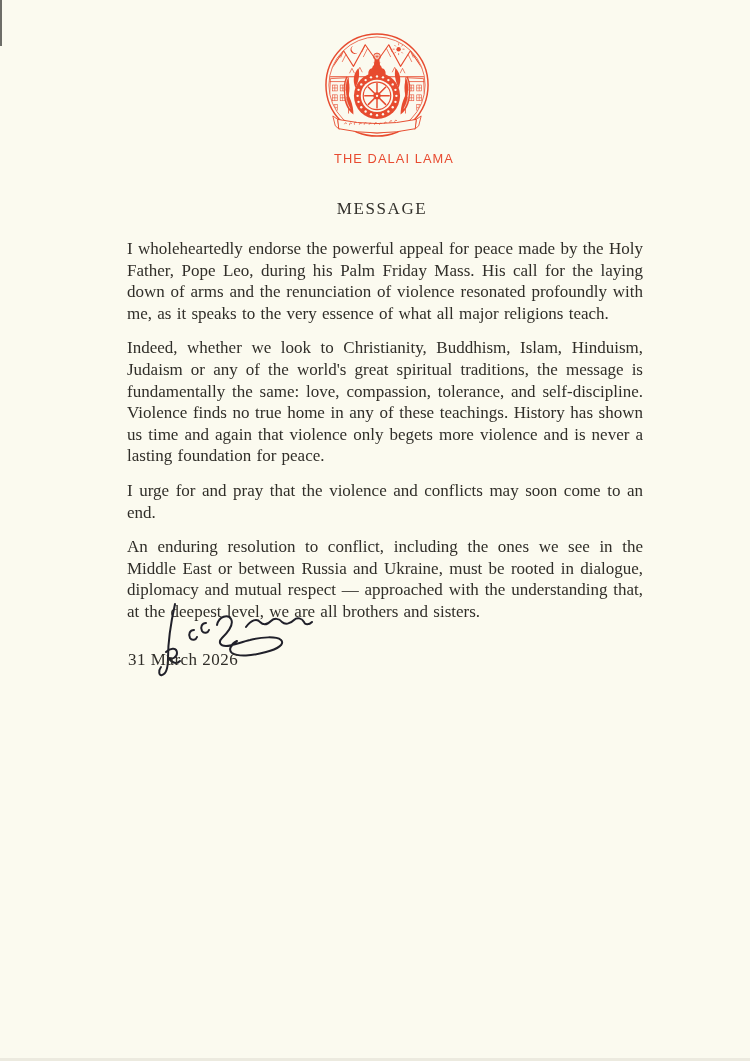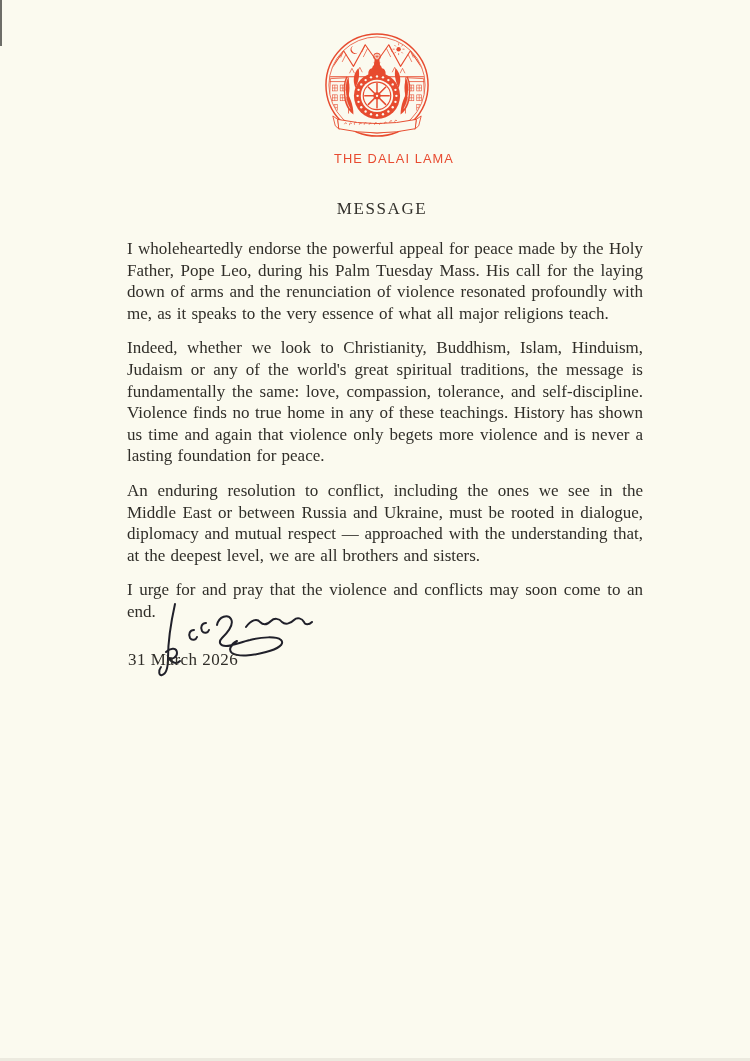--- a/index.html
+++ b/index.html
@@ -221,24 +221,24 @@
         <path d="M44,189 q2,-5 4,-1 m6,3 q0,-6 4,-3 m6,2 q-1,-6 3,-4 m7,4 q1,-5 4,-2 m6,2 q0,-5 4,-3 m6,3 q1,-5 4,-2 m7,2 q0,-5 4,-3 m6,3 q1,-4 4,-2 m6,0 q1,-5 4,-2 m7,0 q0,-5 4,-3 m6,1 q1,-4 4,-2" fill="none" stroke="#e74b2f" stroke-width="1.5" stroke-linecap="round"></path>
       </g>
     </svg>
   </div>
 
   <div class="letterhead-title">THE DALAI LAMA</div>
 
   <div class="message-heading">MESSAGE</div>
 
   <div class="body-block">
-    <p>I wholeheartedly endorse the powerful appeal for peace made by the Holy Father, Pope Leo, during his Palm Tuesday Mass.  His call for the laying down of arms and the renunciation of violence resonated profoundly with me, as it speaks to the very essence of what all major religions teach.</p>
+    <p>I wholeheartedly endorse the powerful appeal for peace made by the Holy Father, Pope Leo, during his Palm Friday Mass.  His call for the laying down of arms and the renunciation of violence resonated profoundly with me, as it speaks to the very essence of what all major religions teach.</p>
     <p>Indeed, whether we look to Christianity, Buddhism, Islam, Hinduism, Judaism or any of the world's great spiritual traditions, the message is fundamentally the same: love, compassion, tolerance, and self-discipline. Violence finds no true home in any of these teachings.  History has shown us time and again that violence only begets more violence and is never a lasting foundation for peace.</p>
+    <p>I urge for and pray that the violence and conflicts may soon come to an end.</p>
     <p>An enduring resolution to conflict, including the ones we see in the Middle East or between Russia and Ukraine, must be rooted in dialogue, diplomacy and mutual respect — approached with the understanding that, at the deepest level, we are all brothers and sisters.</p>
-    <p>I urge for and pray that the violence and conflicts may soon come to an end.</p>
   </div>
 
   <div class="signature">
     <svg viewBox="0 0 178 86" xmlns="http://www.w3.org/2000/svg">
       <g fill="none" stroke="#20202a" stroke-width="2" stroke-linecap="round">
         <path d="M37,12 C33,30 30,52 30,66 C30,76 28,82 24,83 C21,84 20,79 23,75"></path>
         <path d="M28,60 C33,55 39,56 39,61 C39,65 34,68 31,66 C33,70 38,73 42,69"></path>
         <path d="M56,38 C52,38 50,42 52,46 C54,49 58,48 59,45"></path>
         <path d="M68,31 C64,31 62,35 64,39 C66,42 70,41 71,38"></path>
         <path d="M79,33 C81,24 90,22 93,27 C96,32 90,40 84,46 C80,50 82,54 88,54 C94,54 103,50 112,48 C124,45 138,44 143,48 C147,52 140,57 128,60 C114,64 100,65 94,61 C90,58 93,52 99,49"></path>

